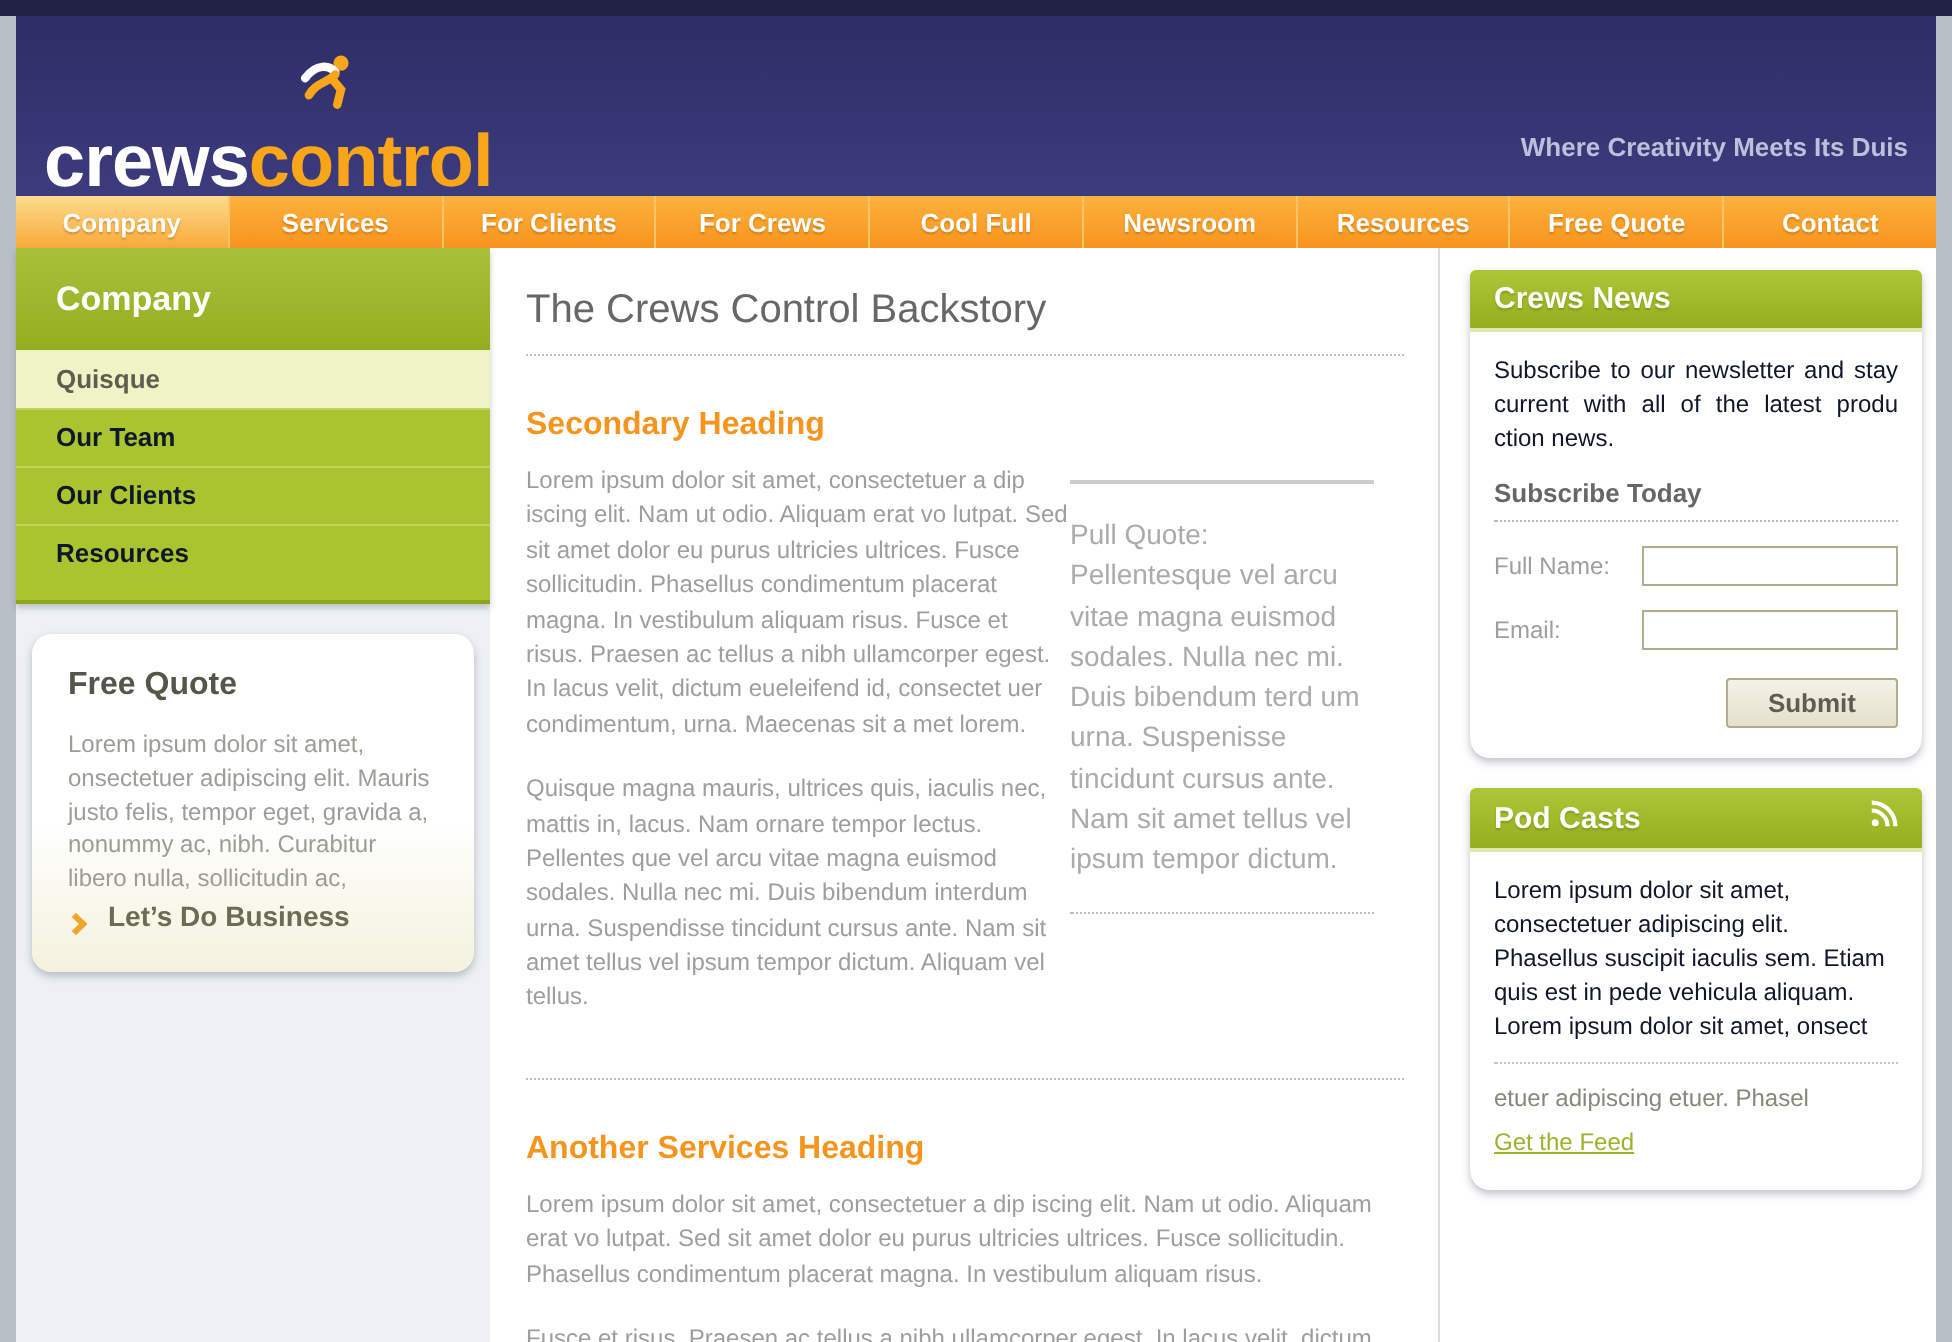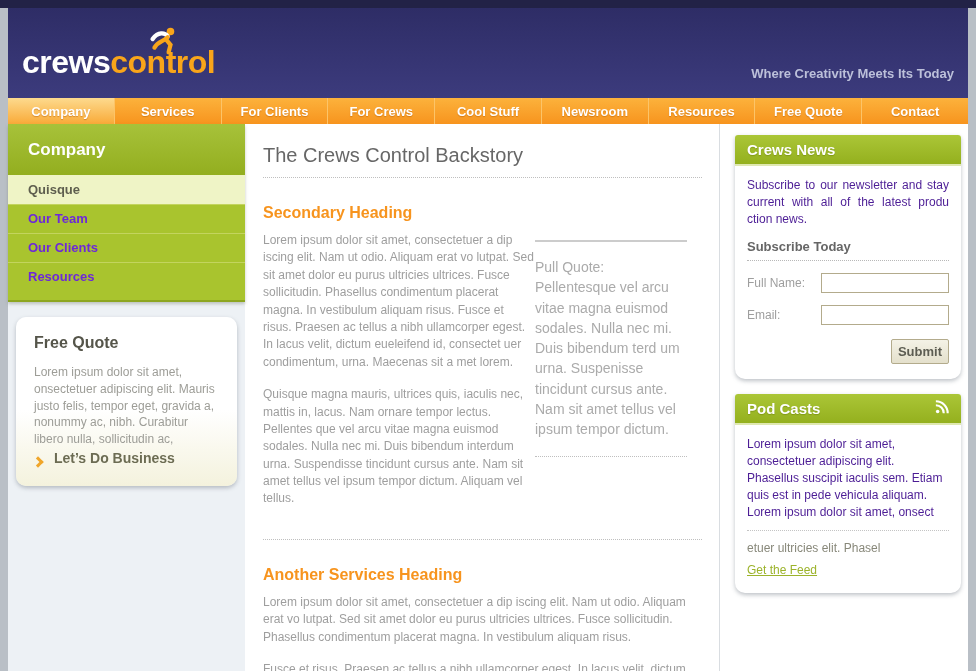--- a/index.html
+++ b/index.html
@@ -10,21 +10,21 @@
     font-family:"Liberation Sans", sans-serif;
   }
   .top-edge { height:8px; background:#222246; }
   .page { margin:0 8px; width:960px; }
 
   
   .header {
     height:90px; position:relative;
     background:linear-gradient(180deg,#2e2d66 0%, #3c3b7d 100%);
   }
-  .logo { position:absolute; left:14px; top:36px; font-size:32px; font-weight:bold; color:#fff; letter-spacing:-0.5px; cursor:pointer; }
+  .logo { position:absolute; left:14px; top:52px; font-size:37px; font-weight:bold; color:#fff; letter-spacing:-0.5px; cursor:pointer; }
   .logo .p2 { color:#f9a51a; }
   .logo-icon { position:absolute; left:137px; top:18px; }
   .tagline { position:absolute; right:14px; bottom:17px; color:#bcc0da; font-weight:bold; font-size:13px; }
 
   
   .nav { display:flex; height:26px; background:linear-gradient(180deg,#fcb23c,#f7941e); }
   .nav-item {
     flex:1; display:flex; align-items:center; justify-content:center;
     color:#fff; font-weight:bold; font-size:13px; cursor:pointer;
     border-right:1px solid #fcc468; text-shadow:0 1px 1px rgba(170,85,0,.45);
@@ -35,21 +35,21 @@
   
   .content { display:flex; min-height:520px; background:#fff; }
 
   .sidebar { width:237px; background:#edf1f5; flex-shrink:0; }
   .menu { background:#a9c42e; padding-bottom:9px; border-bottom:2px solid #8da620; box-shadow:0 2px 3px rgba(100,110,90,.35); }
   .menu-header {
     background:linear-gradient(180deg,#a7c23a,#93ae1f);
     padding:16px 20px 15px; color:#fff; font-size:17px; font-weight:bold;
   }
   .menu-item {
-    padding:6px 20px 7px; color:#6d28d9; font-weight:bold; font-size:13px;
+    padding:6px 20px 7px; color:#0f172a; font-weight:bold; font-size:13px;
     border-top:1px solid #c3d45e; cursor:pointer;
   }
   .menu-item.active { background:#eff4c6; color:#5e5e4e; border-top-color:#eff4c6; }
 
   .quote-box {
     margin:15px 8px 0; border-radius:10px; padding:17px 18px 20px;
     background:linear-gradient(180deg,#ffffff 55%, #f4f2dd 100%);
     box-shadow:0 2px 4px rgba(110,120,130,.45);
   }
   .quote-box h3 { margin:0 0 12px; font-size:16px; color:#55554a; }
@@ -78,31 +78,31 @@
   }
   .panel + .panel { margin-top:15px; }
   .panel-header {
     display:flex; justify-content:space-between; align-items:center;
     background:linear-gradient(180deg,#abc637,#94b01e);
     border-bottom:2px solid #dfe8b0; border-radius:3px 3px 0 0;
     padding:6px 12px; color:#fff; font-weight:bold; font-size:15px;
     text-shadow:0 1px 1px rgba(90,110,0,.4);
   }
   .panel-body { padding:11px 12px 15px; }
-  .panel-body p { font-size:12px; color:#4c1d95; line-height:1.4; margin:0; }
+  .panel-body p { font-size:12px; color:#0f172a; line-height:1.4; margin:0; }
   .justified { text-align:justify; }
   .subhead { font-size:13px; font-weight:bold; color:#666; margin-top:12px; padding-bottom:6px; border-bottom:1px dotted #b8b8b8; }
   .form-row { display:flex; align-items:center; margin-top:12px; }
   .form-row label { width:74px; font-size:12px; color:#9e9e9e; flex-shrink:0; }
   .form-row input { flex:1; height:20px; border:1px solid #b3ab8c; background:#fff; min-width:0; }
   .submit-row { display:flex; justify-content:flex-end; margin-top:14px; }
   .submit-btn {
     background:linear-gradient(180deg,#f4f2e6,#e4e0cc);
     border:1px solid #b3ab8c; border-radius:2px; cursor:pointer;
-    color:#5d5d52; font-weight:bold; font-size:13px; padding:4px 6px;
+    color:#5d5d52; font-weight:bold; font-size:13px; padding:4px 20px;
     font-family:"Liberation Sans", sans-serif;
   }
   .pod-divider { border-bottom:1px dotted #c4c4c4; margin:10px 0 9px; }
   .pod-more { color:#88887a !important; }
   .feed-link { display:inline-block; margin-top:6px; font-size:12px; color:#9cb32b; text-decoration:underline; cursor:pointer; }
 </style>
 </head>
 <body>
 
 <div class="top-edge"></div>
@@ -113,29 +113,29 @@
       <span>crews</span><span class="p2">control</span>
     </div>
     <span class="logo-icon">
       <svg width="34" height="30" viewBox="0 0 36 30">
         <circle cx="27" cy="5" r="4" fill="#f9a51a"></circle>
         <path d="M8 13 C 14 5, 21 6, 24 10" stroke="#ffffff" stroke-width="4.5" fill="none" stroke-linecap="round"></path>
         <path d="M24 11 C 19 16, 14 15, 10 22" stroke="#f9a51a" stroke-width="4.5" fill="none" stroke-linecap="round"></path>
         <path d="M22 13 L 27 19 L 25 27" stroke="#f9a51a" stroke-width="4.5" fill="none" stroke-linecap="round"></path>
       </svg>
     </span>
-    <div class="tagline">Where Creativity Meets Its Today</div>
+    <div class="tagline">Where Creativity Meets Its Duis</div>
   </div>
 
   <div class="nav">
     <div class="nav-item active">Company</div>
     <div class="nav-item">Services</div>
     <div class="nav-item">For Clients</div>
     <div class="nav-item">For Crews</div>
-    <div class="nav-item">Cool Stuff</div>
+    <div class="nav-item">Cool Full</div>
     <div class="nav-item">Newsroom</div>
     <div class="nav-item">Resources</div>
     <div class="nav-item">Free Quote</div>
     <div class="nav-item">Contact</div>
   </div>
 
   <div class="content">
 
     <div class="sidebar">
       <div class="menu">
@@ -205,21 +205,21 @@
             <svg width="14" height="14" viewBox="0 0 16 16">
               <circle cx="3" cy="13" r="2" fill="#ffffff"></circle>
               <path d="M1 6 a 9 9 0 0 1 9 9" stroke="#ffffff" stroke-width="2.4" fill="none"></path>
               <path d="M1 1.5 a 13.5 13.5 0 0 1 13.5 13.5" stroke="#ffffff" stroke-width="2.4" fill="none"></path>
             </svg>
           </span>
         </div>
         <div class="panel-body">
           <p>Lorem ipsum dolor sit amet, consectetuer adipiscing elit. Phasellus suscipit iaculis sem. Etiam quis est in pede vehicula aliquam. Lorem ipsum dolor sit amet, onsect</p>
           <div class="pod-divider"></div>
-          <p class="pod-more">etuer ultricies elit. Phasel</p>
+          <p class="pod-more">etuer adipiscing etuer. Phasel</p>
           <a class="feed-link">Get the Feed</a>
         </div>
       </div>
 
     </div>
   </div>
 
 </div>
 
 </body></html>

